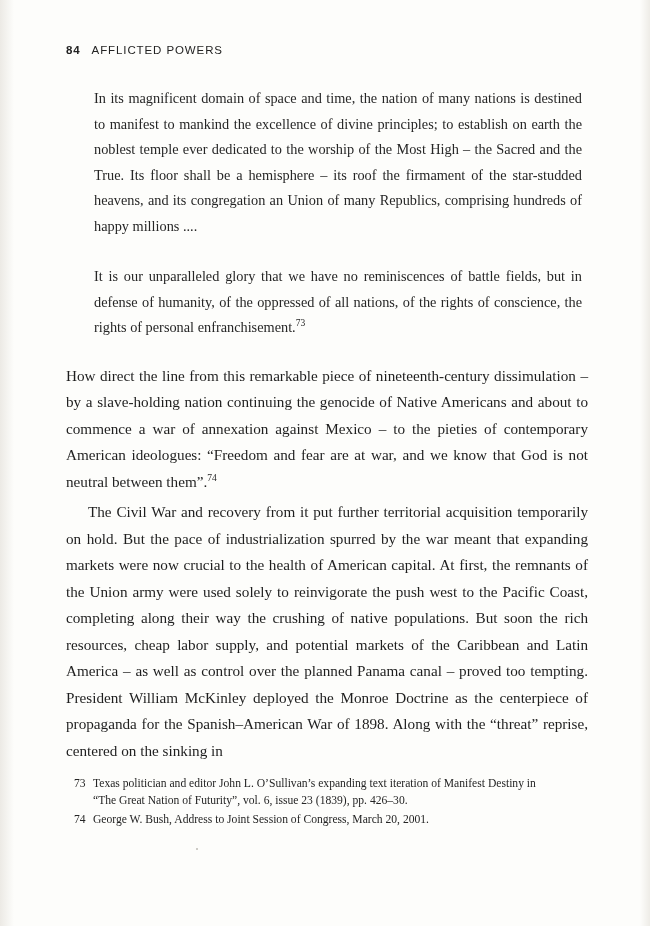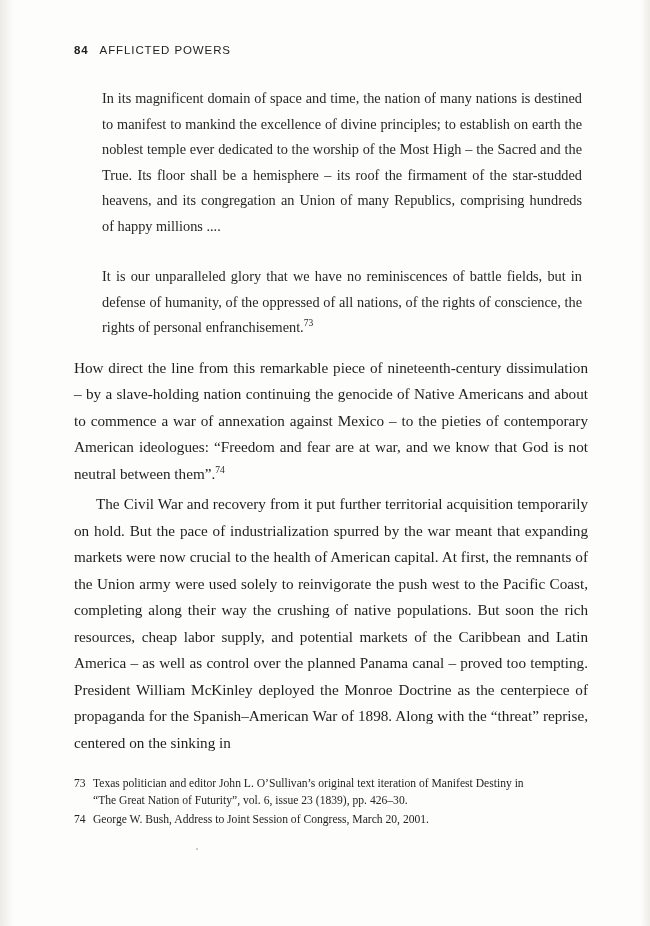--- a/index.html
+++ b/index.html
@@ -28,21 +28,21 @@
     background: linear-gradient(to right, #eceae5, #fdfdfb);
   }
   .scan-edge-right {
     position: absolute;
     right: 0; top: 0; bottom: 0;
     width: 10px;
     background: linear-gradient(to left, #eeece7, #fdfdfb);
   }
   .content {
     position: absolute;
-    left: 74px;
+    left: 66px;
     right: 62px;
     top: 44px;
   }
   .running-head {
     font-family: "Liberation Sans", sans-serif;
     font-size: 11.5px;
     letter-spacing: 0.9px;
     color: #232323;
     margin-bottom: 30px;
     white-space: nowrap;
@@ -64,21 +64,21 @@
     margin-top: 16px;
   }
   .extract + .extract {
     margin-top: 25px;
   }
   .body-para {
     font-size: 15.2px;
     line-height: 26.5px;
     text-align: justify;
     color: #1e1e1e;
-    margin-top: 14px;
+    margin-top: 22px;
   }
   .body-para.indent {
     text-indent: 22px;
     margin-top: 4px;
   }
   sup {
     font-size: 9.5px;
     vertical-align: super;
     line-height: 0;
   }
@@ -135,21 +135,21 @@
     <div class="body-para"><span>How direct the line from this remarkable piece of nineteenth-century dissimulation – by a slave-holding nation continuing the genocide of Native Americans and about to commence a war of annexation against Mexico – to the pieties of contemporary American ideologues: “Freedom and fear are at war, and we know that God is not neutral between them”.</span><sup>74</sup></div>
 
     <div class="body-para indent"><span>The Civil War and recovery from it put further territorial acquisition temporarily on hold. But the pace of industrialization spurred by the war meant that expanding markets were now crucial to the health of American capital. At first, the remnants of the Union army were used solely to reinvigorate the push west to the Pacific Coast, completing along their way the crushing of native populations. But soon the rich resources, cheap labor supply, and potential markets of the Caribbean and Latin America – as well as control over the planned Panama canal – proved too tempting. President William McKinley deployed the Monroe Doctrine as the centerpiece of propaganda for the Spanish–American War of 1898. Along with the “threat” reprise, centered on the sinking in</span></div>
 
   </div>
 
   <div class="notes">
     <div class="note">
       <span class="num">73</span>
       <span class="txt">
-        <span>Texas politician and editor John L. O’Sullivan’s original text iteration of Manifest Destiny in</span>
+        <span>Texas politician and editor John L. O’Sullivan’s expanding text iteration of Manifest Destiny in</span>
         <span class="cont">“The Great Nation of Futurity”, vol. 6, issue 23 (1839), pp. 426–30.</span>
       </span>
     </div>
     <div class="note">
       <span class="num">74</span>
       <span class="txt">
         <span>George W. Bush, Address to Joint Session of Congress, March 20, 2001.</span>
       </span>
     </div>
   </div>

